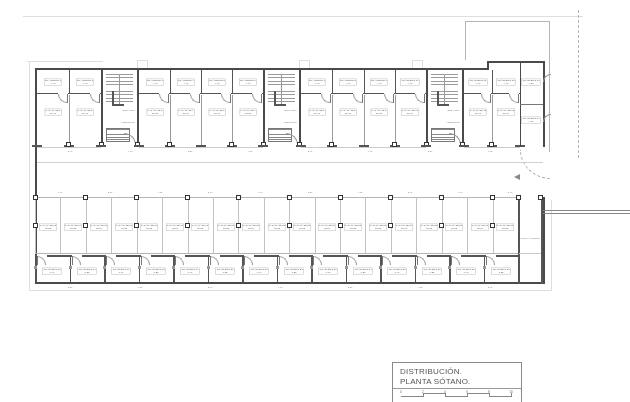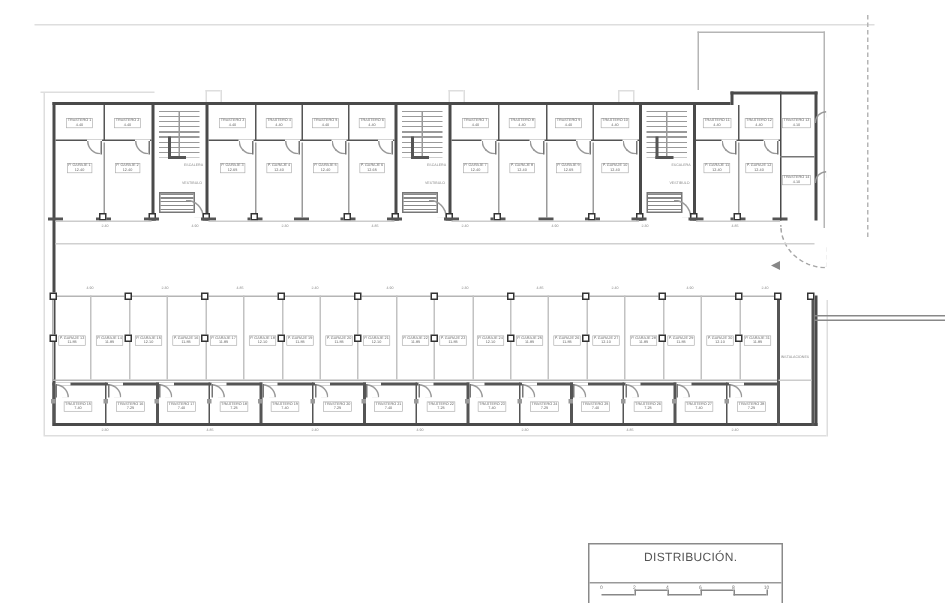--- a/index.html
+++ b/index.html
@@ -14,21 +14,21 @@
   .sq{position:absolute;width:5px;height:5px;border:1.2px solid #333;background:#fff;box-sizing:border-box;}
   .arc{position:absolute;box-sizing:border-box;}
   .treads{position:absolute;background:repeating-linear-gradient(to bottom,#9a9a9a 0,#9a9a9a 0.8px,transparent 0.8px,transparent 3.4px);}
   .treads2{position:absolute;background:repeating-linear-gradient(to bottom,#888 0,#888 0.8px,transparent 0.8px,transparent 2.6px);border:0.8px solid #777;}
   .dash-v{position:absolute;width:0;border-left:1px dashed #b5b5b5;}
   .dash-arc{position:absolute;border:1px dashed #a8a8a8;border-top:none;border-right:none;
             border-radius:0 0 0 100%;background:transparent;}
   .arrow-left{position:absolute;width:0;height:0;border-top:3px solid transparent;
               border-bottom:3px solid transparent;border-right:6px solid #888;}
   #titleblock{position:absolute;border:1px solid #8a8a8a;background:#fff;}
-  #titleblock .tt{color:#555;font-size:8px;line-height:1.22;padding:4px 0 0 7px;letter-spacing:0.2px;text-align:center;}
+  #titleblock .tt{color:#555;font-size:8px;line-height:1.22;padding:4px 0 0 7px;letter-spacing:0.2px;}
   #titleblock .sep{position:absolute;left:0;right:0;height:0;border-top:0.8px solid #999;}
   .sbar-num{position:absolute;color:#777;font-size:6px;transform:translate(-50%,-50%) scale(0.55);}
   .sbar-seg{position:absolute;background:#888;}
 </style>
 </head>
 <body>
 
 <div id="stage">
   <div id="plan">
       <div class="ln" style="left: 23px; top: 16px; width: 560px; height: 1px; background: rgb(222, 222, 222);"></div>
@@ -562,20 +562,21 @@
       <div class="sq" style="left: 516px; top: 195px;"></div>
       <div class="sq" style="left: 538px; top: 195px;"></div>
       <div class="tiny" style="left: 530px; top: 238px;">INSTALACIONES</div>
       <div class="ln" style="left: 543px; top: 210px; width: 87px; height: 0.9px; background: rgb(136, 136, 136);"></div>
       <div class="ln" style="left: 543px; top: 213px; width: 87px; height: 0.9px; background: rgb(136, 136, 136);"></div>
     </div>
 
   <div id="titleblock" style="left:392px;top:362px;width:128px;height:40px;">
     <div class="tt">
       <div>DISTRIBUCIÓN.</div>
+      <div>PLANTA SÓTANO.</div>
     </div>
     <div class="sep" style="top:25px;"></div>
     <div id="scalebar"></div>
   <div class="sbar-num" style="left: 8px; top: 29px;">0</div>
       <div class="sbar-num" style="left: 30px; top: 29px;">2</div>
       <div class="sbar-num" style="left: 52px; top: 29px;">4</div>
       <div class="sbar-num" style="left: 74px; top: 29px;">6</div>
       <div class="sbar-num" style="left: 96px; top: 29px;">8</div>
       <div class="sbar-num" style="left: 118px; top: 29px;">10</div>
       <div class="sbar-seg" style="left: 8px; width: 22px; height: 0.9px; top: 33px;"></div>

